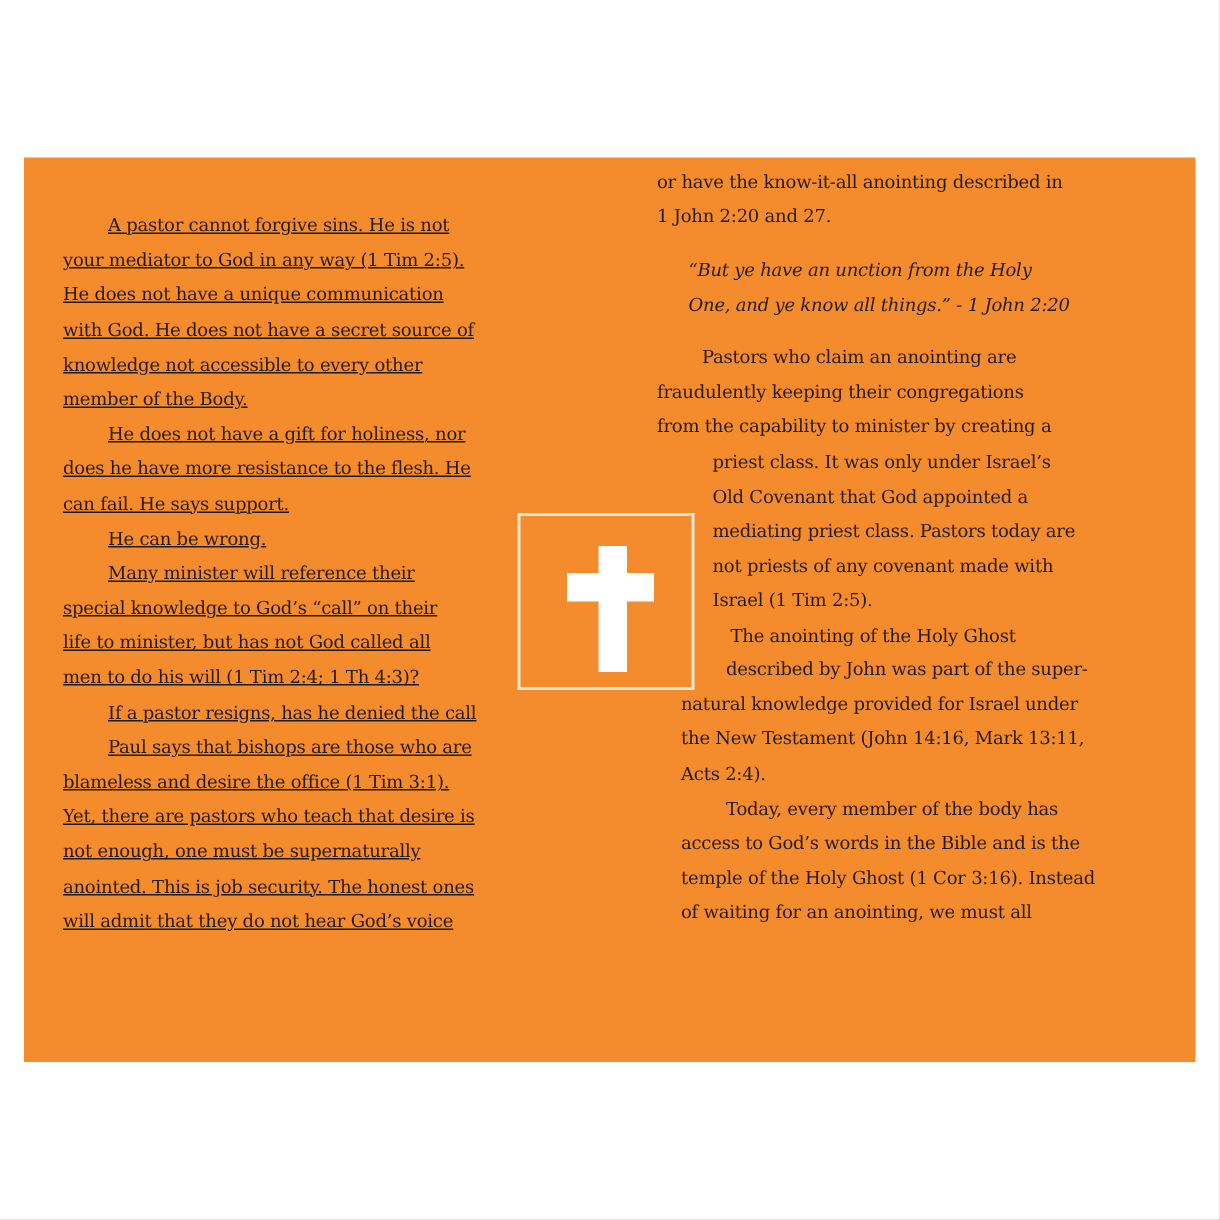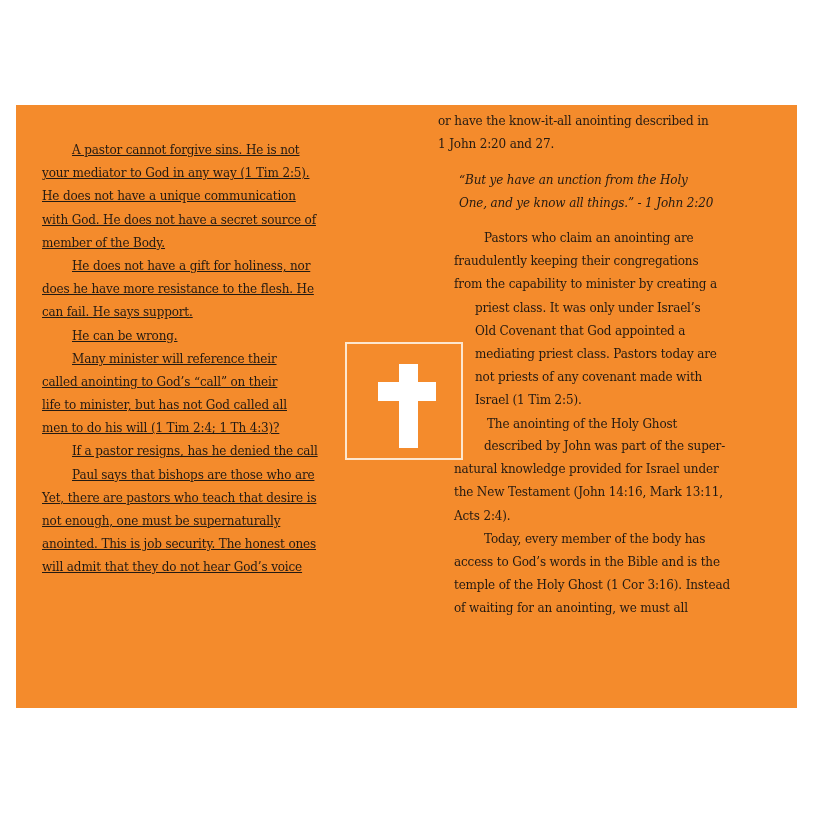--- a/index.html
+++ b/index.html
@@ -26,48 +26,50 @@
 </head>
 <body>
 
 <div class="page">
 
   <div class="text" style="left:26px; top:34px;text-decoration:underline;">
     <span class="line ind">A pastor cannot forgive sins. He is not</span>
     <span class="line">your mediator to God in any way (1 Tim 2:5).</span>
     <span class="line">He does not have a unique communication</span>
     <span class="line">with God. He does not have a secret source of</span>
+    <span class="line">knowledge not accessible to every other</span>
     <span class="line">member of the Body.</span>
     <span class="line ind">He does not have a gift for holiness, nor</span>
     <span class="line">does he have more resistance to the flesh. He</span>
     <span class="line">can fail. He says support.</span>
     <span class="line ind">He can be wrong.</span>
     <span class="line ind">Many minister will reference their</span>
-    <span class="line">called anointing to God’s “call” on their</span>
+    <span class="line">special knowledge to God’s “call” on their</span>
     <span class="line">life to minister, but has not God called all</span>
     <span class="line">men to do his will (1 Tim 2:4; 1 Th 4:3)?</span>
     <span class="line ind">If a pastor resigns, has he denied the call</span>
     <span class="line ind">Paul says that bishops are those who are</span>
+    <span class="line">blameless and desire the office (1 Tim 3:1).</span>
     <span class="line">Yet, there are pastors who teach that desire is</span>
     <span class="line">not enough, one must be supernaturally</span>
     <span class="line">anointed. This is job security. The honest ones</span>
     <span class="line">will admit that they do not hear God’s voice</span>
   </div>
 
   <div class="text" style="left:422px; top:5px;">
     <span class="line">or have the know-it-all anointing described in</span>
     <span class="line">1 John 2:20 and 27.</span>
   </div>
 
   <div class="text quote" style="left:443px; top:64px;">
     <span class="line">“But ye have an unction from the Holy</span>
     <span class="line">One, and ye know all things.” - 1 John 2:20</span>
   </div>
 
-  <div class="text" style="left:422px; top:122px;margin-left:16px;">
+  <div class="text" style="left:422px; top:122px;">
     <span class="line ind">Pastors who claim an anointing are</span>
     <span class="line">fraudulently keeping their congregations</span>
     <span class="line">from the capability to minister by creating a</span>
   </div>
 
   <div class="text" style="left:459px; top:191.6px;">
     <span class="line">priest class.  It was only under Israel’s</span>
     <span class="line">Old Covenant that God appointed a</span>
     <span class="line">mediating priest class. Pastors today are</span>
     <span class="line">not priests of any covenant made with</span>

